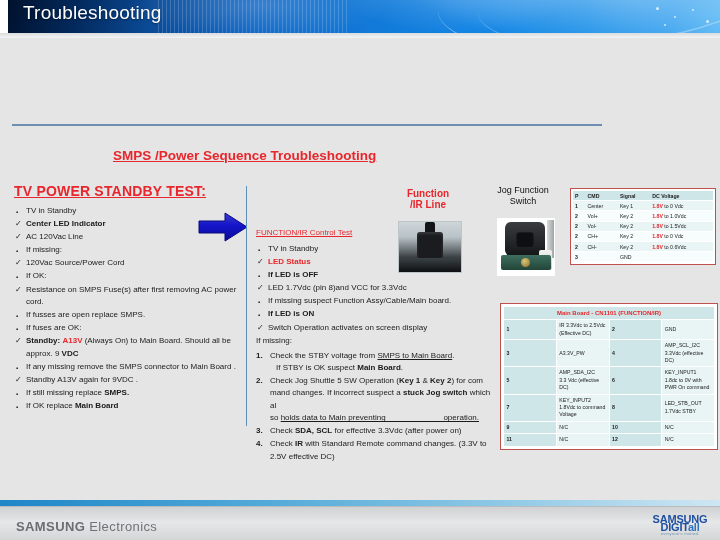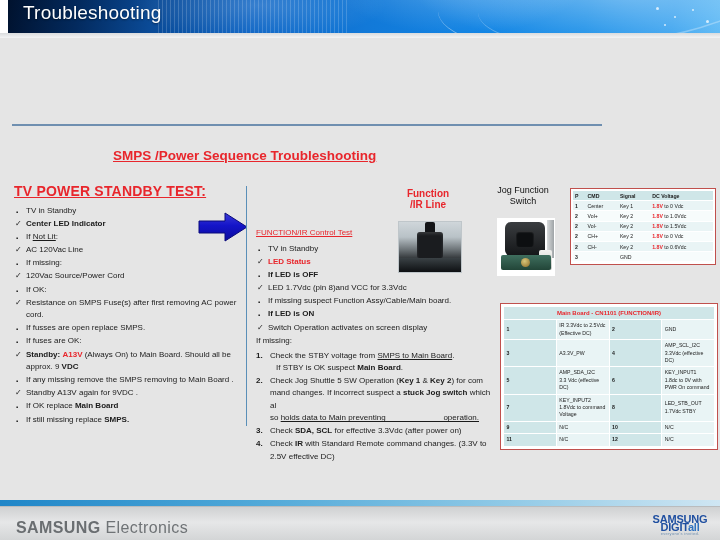--- a/index.html
+++ b/index.html
@@ -202,21 +202,21 @@
   #footer-line{
     position:absolute;left:0;top:500px;width:720px;height:6px;
     background:linear-gradient(to right,#1f86c8 0%,#4fa8d8 35%,#8fc9e6 70%,#cfe6f3 100%);
   }
   #footer{
     position:absolute;left:0;top:506px;width:720px;height:34px;
     background:linear-gradient(to bottom,#cfd1d2,#e6e7e8 45%,#d2d4d5);
     border-top:1px solid #b9bcbe;
   }
   #footer-logo{
-    position:absolute;left:16px;top:12px;font-size:16px;color:#6f7376;letter-spacing:.4px;
+    position:absolute;left:16px;top:12px;font-size:13px;color:#6f7376;letter-spacing:.4px;
   }
   #footer-logo .bold{font-weight:bold;color:#6a6e71;}
   #samsung-digitall{
     position:absolute;right:8px;top:8px;width:64px;height:18px;text-align:center;
   }
   #samsung-digitall .l1{
     font-size:11px;font-weight:bold;color:#1f4fa0;letter-spacing:-.2px;line-height:8px;
   }
   #samsung-digitall .l1 .oc{color:#2f72c0;}
   #samsung-digitall .l2{
@@ -263,33 +263,32 @@
     </svg>
   </div>
 
   <div id="col-divider"></div>
 
   <div id="left-col">
     <div id="left-heading">TV POWER  STANDBY TEST:</div>
     <ul class="bl" id="left-list">
         <li class="bl-item sq"><span class="mk">▪</span><span>TV in Standby</span></li>
         <li class="bl-item chk"><span class="mk">✓</span><span><span class="b">Center LED Indicator</span></span></li>
-        <li class="bl-item sq"><span class="mk">▪</span><span>If <span class="u">Not Lit</span>:</span></li>
         <li class="bl-item chk"><span class="mk">✓</span><span>AC 120Vac Line</span></li>
         <li class="bl-item sq"><span class="mk">▪</span><span>If missing:</span></li>
         <li class="bl-item chk"><span class="mk">✓</span><span>120Vac Source/Power Cord</span></li>
         <li class="bl-item sq"><span class="mk">▪</span><span>If OK:</span></li>
         <li class="bl-item chk"><span class="mk">✓</span><span>Resistance on SMPS Fuse(s) after first removing AC power cord.</span></li>
         <li class="bl-item sq"><span class="mk">▪</span><span>If fusses are open replace SMPS.</span></li>
         <li class="bl-item sq"><span class="mk">▪</span><span>If fuses are OK:</span></li>
         <li class="bl-item chk"><span class="mk">✓</span><span><span class="b">Standby:</span> <span class="red">A13V</span> (Always On)  to Main Board. Should all be approx. 9 <span class="b">VDC</span></span></li>
-        <li class="bl-item sq"><span class="mk">▪</span><span>If any missing remove the SMPS removing to Main Board .</span></li>
+        <li class="bl-item sq"><span class="mk">▪</span><span>If any missing remove the SMPS connector to Main Board .</span></li>
         <li class="bl-item chk"><span class="mk">✓</span><span>Standby A13V again for 9VDC .</span></li>
+        <li class="bl-item sq"><span class="mk">▪</span><span>If still missing replace <span class="b">SMPS.</span></span></li>
         <li class="bl-item sq"><span class="mk">▪</span><span>If OK replace <span class="b">Main Board</span></span></li>
-        <li class="bl-item sq"><span class="mk">▪</span><span>If still missing replace <span class="b">SMPS.</span></span></li>
       </ul>
   </div>
 
   <div id="mid-col">
     <div id="mid-heading">FUNCTION/IR Control Test</div>
     <ul class="bl" id="mid-list">
         <li class="bl-item sq"><span class="mk">▪</span><span>TV in Standby</span></li>
         <li class="bl-item chk"><span class="mk">✓</span><span><span class="red">LED Status</span></span></li>
         <li class="bl-item sq"><span class="mk">▪</span><span><span class="b">If LED is OFF</span></span></li>
         <li class="bl-item chk"><span class="mk">✓</span><span>LED 1.7Vdc (pin  8)and VCC for 3.3Vdc</span></li>

